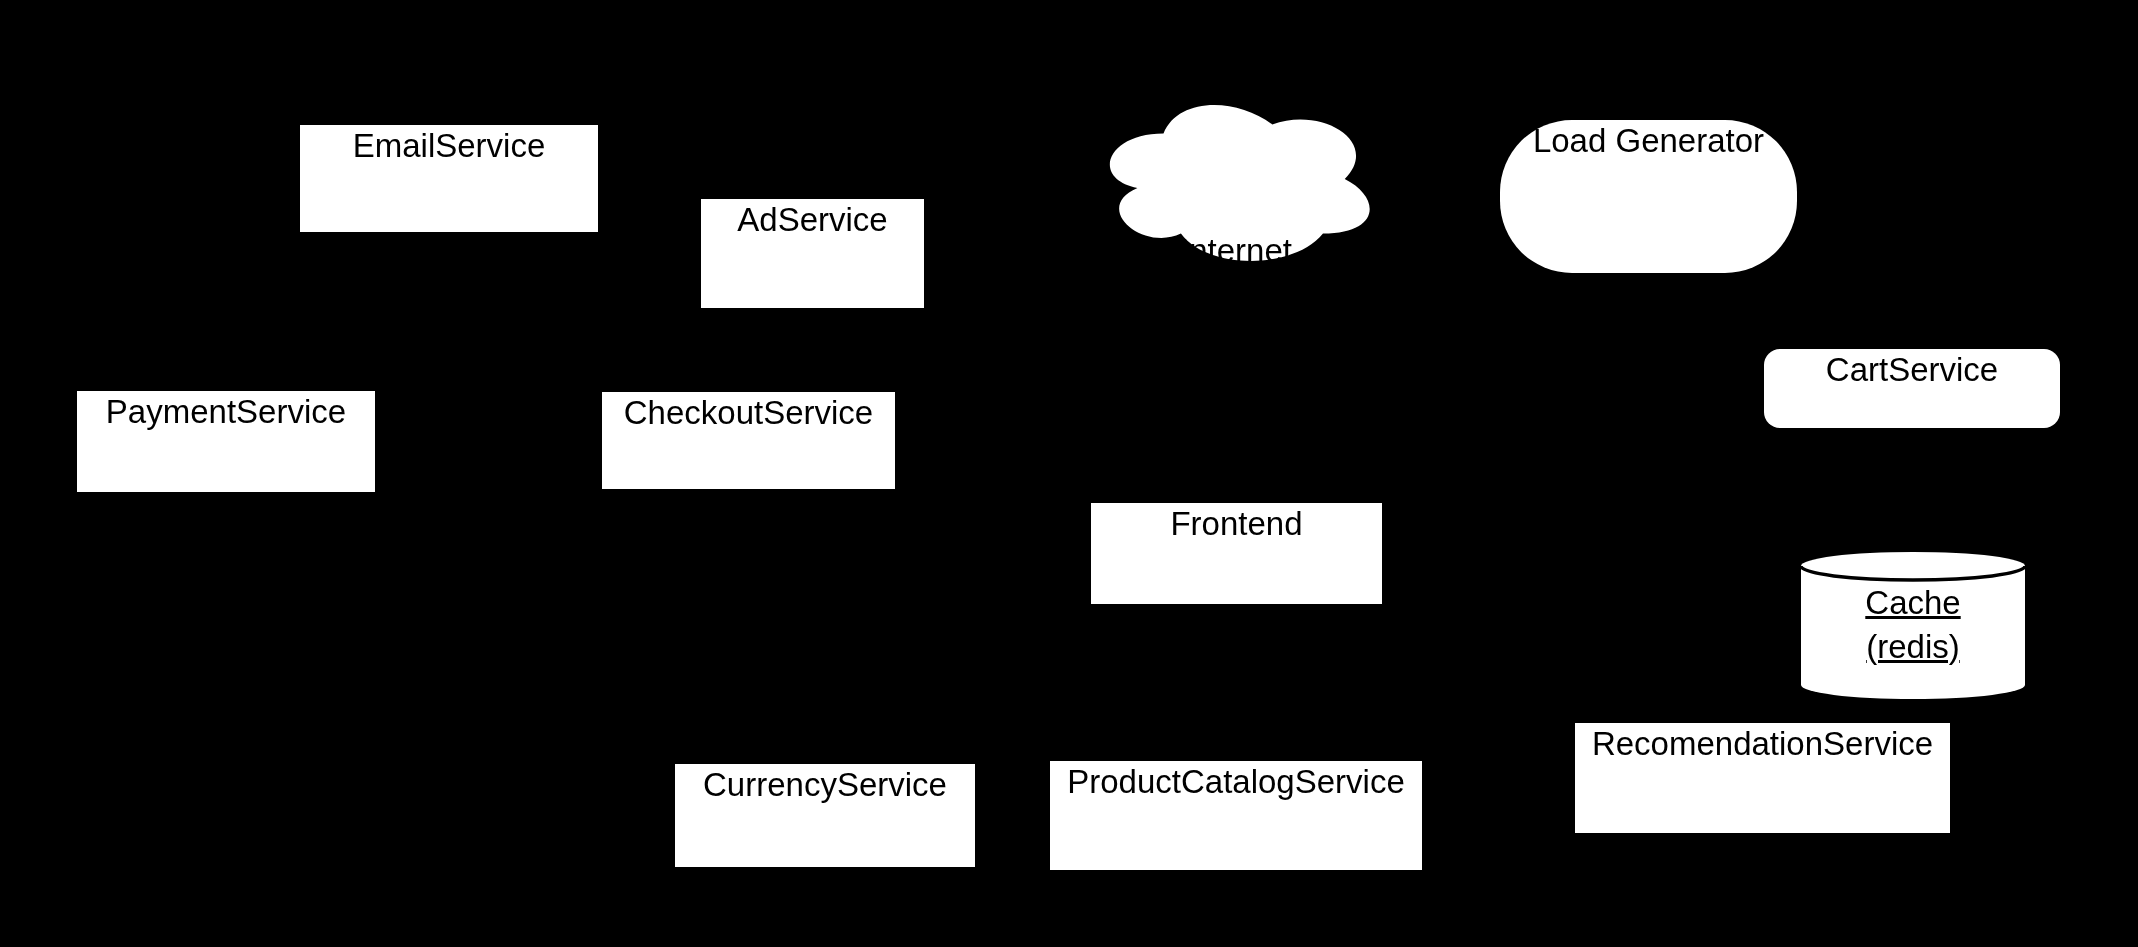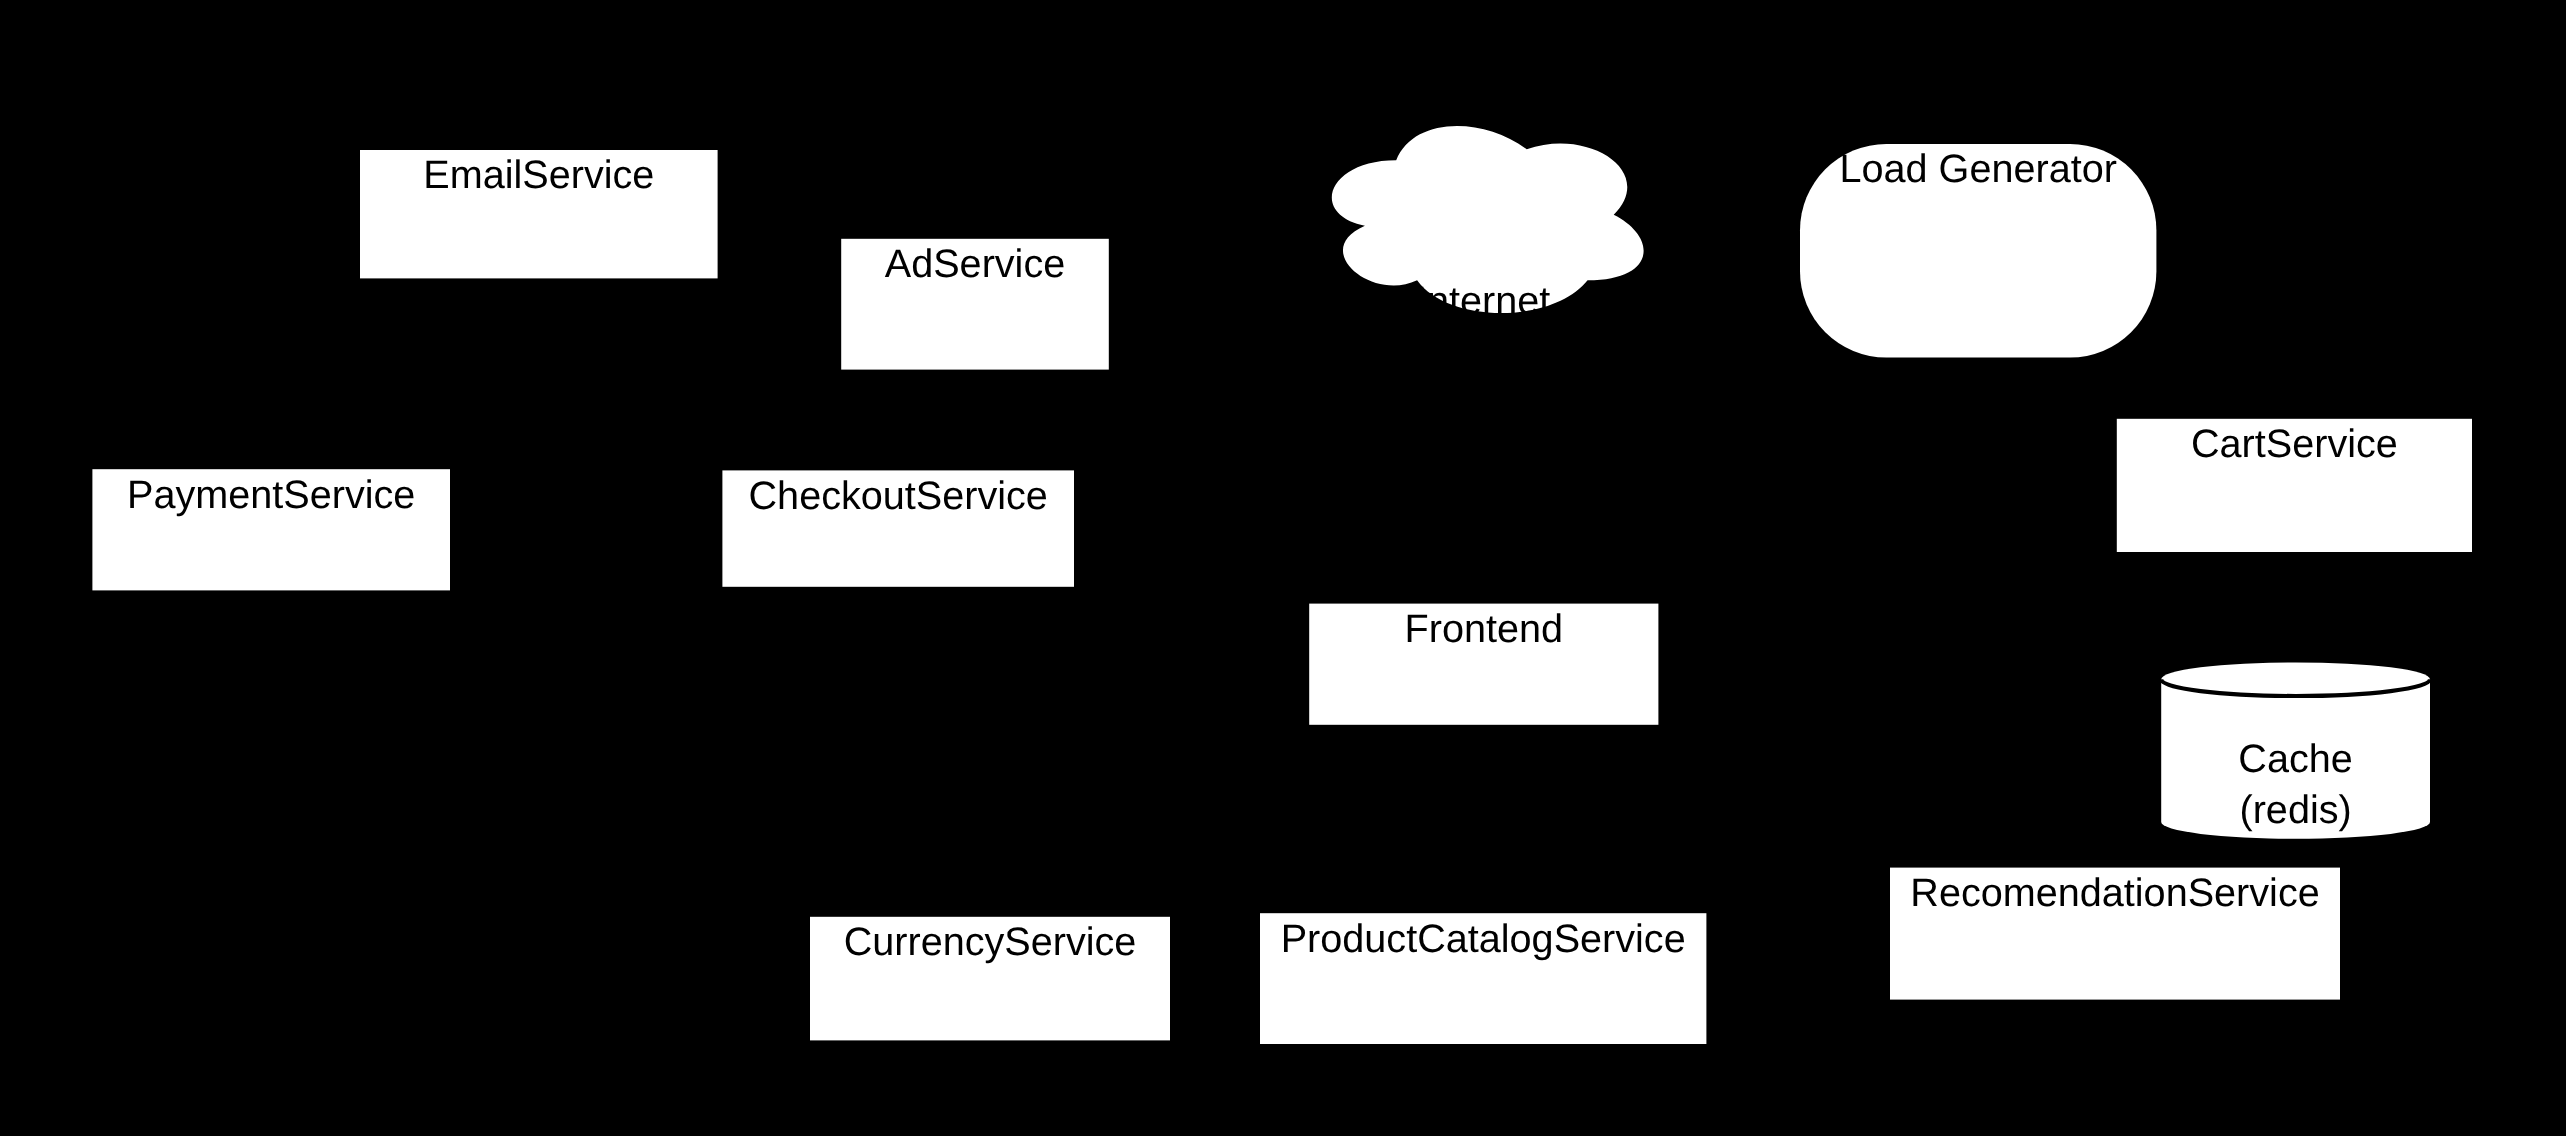--- a/index.html
+++ b/index.html
@@ -11,49 +11,50 @@
     position:absolute;background:#ffffff;color:#000000;
     display:flex;justify-content:center;
     font-size:33px;line-height:1.25;text-align:center;white-space:nowrap;
   }
   .label{pointer-events:none;}
   
   #node-email          {left:300px;  top:125px; width:298px; height:107px;}
   #node-ad             {left:676px;  top:199px; width:223px; height:109px;margin-left:25px;}
   #node-payment        {left:77px;   top:391px; width:298px; height:101px;}
   #node-checkout       {left:602px;  top:392px; width:293px; height:97px;}
-  #node-cart           {left:1764px; top:349px; width:296px; height:111px;}
+  #node-cart           {left:1764px; top:349px; width:296px; height:79px;border-radius:16px;}
   #node-frontend       {left:1091px; top:503px; width:291px; height:101px;}
   #node-shipping       {left:301px;  top:649px; width:273px; height:104px;}
   #node-currency       {left:675px;  top:764px; width:300px; height:103px;}
   #node-productcatalog {left:1050px; top:761px; width:372px; height:109px;}
   #node-recommendation {left:1575px; top:723px; width:375px; height:110px;}
   
   #node-loadgen{
-    left:1500px; top:120px; width:297px; height:178px;
+    left:1500px; top:120px; width:297px; height:153px;
     border-radius:72px;
   }
   
   #node-internet{
     position:absolute;left:1091px;top:88px;width:290px;height:182px;
     background:transparent;display:flex;align-items:flex-end;justify-content:center;
     color:#000;font-size:33px;
   }
   #node-internet svg{position:absolute;left:0;top:0;width:100%;height:100%;}
   #node-internet .label{position:relative;}
   
   #node-cache{
     position:absolute;left:1800px;top:551px;width:226px;height:150px;
     background:transparent;color:#000;font-size:33px;text-align:center;
   }
   #node-cache svg{position:absolute;left:0;top:0;width:100%;height:100%;}
   #node-cache .cyl-label{
     position:absolute;left:0;right:0;top:30px;bottom:4px;
-    display:flex;flex-direction:column;align-items:center;justify-content:flex-end;
+    display:flex;flex-direction:column;align-items:center;justify-content:flex-start;
     line-height:1.32;
+    text-decoration:underline;
   }
 </style>
 </head>
 <body>
 
 <div class="stage">
 
   <div class="node" id="node-email">
     <span class="label">EmailService</span>
   </div>

